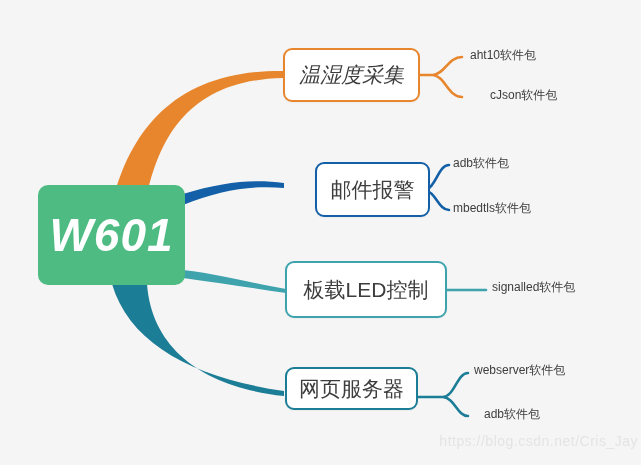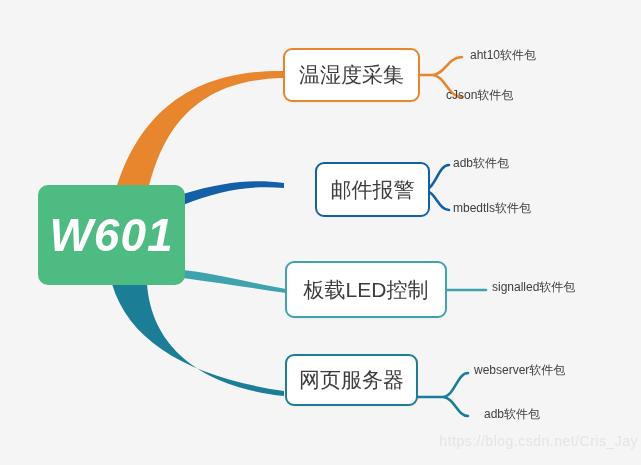--- a/index.html
+++ b/index.html
@@ -44,32 +44,32 @@
     position:absolute;
     background:#ffffff;
     border:2.5px solid #888;
     border-radius:9px;
     display:flex;align-items:center;justify-content:center;
     color:var(--topic-text,#3D3D3D);
     font-size:21px;
     white-space:nowrap;
     box-shadow:0 1px 2px rgba(0,0,0,0.04);
   }
-  .t1{left:283px;top:48px;width:137px;height:54px;border-color:var(--orange,#E8862D);}
+  .t1{left:283px;top:48px;width:137px;height:54px;border-color:var(--orange,#E8862D);font-style:italic;}
   .t2{left:283px;top:162px;width:115px;height:55px;border-color:var(--blue,#1460A8);margin-left:32px;}
   .t3{left:285px;top:261px;width:162px;height:57px;border-color:var(--teal,#3FA3AD);}
-  .t4{left:285px;top:354px;width:133px;height:52px;border-color:var(--dark-teal,#1C7D96);}
+  .t4{left:285px;top:367px;width:133px;height:43px;border-color:var(--dark-teal,#1C7D96);}
   .leaf{
     position:absolute;
     color:var(--leaf-text,#3D3D3D);
     font-size:12px;line-height:1;
     white-space:nowrap;
   }
   .l1{left:470px;top:49px;}
-  .l2{left:446px;top:89px;text-align:center;}
+  .l2{left:490px;top:89px;text-align:center;}
   .l3{left:453px;top:157px;}
   .l4{left:453px;top:202px;}
   .l5{left:492px;top:281px;}
   .l6{left:474px;top:364px;text-align:center;}
   .l7{left:484px;top:408px;}
   .watermark{
     position:absolute;right:3px;top:433px;
     color:var(--watermark,#E4E4E4);
     font-size:14px;
     letter-spacing:0.5px;

